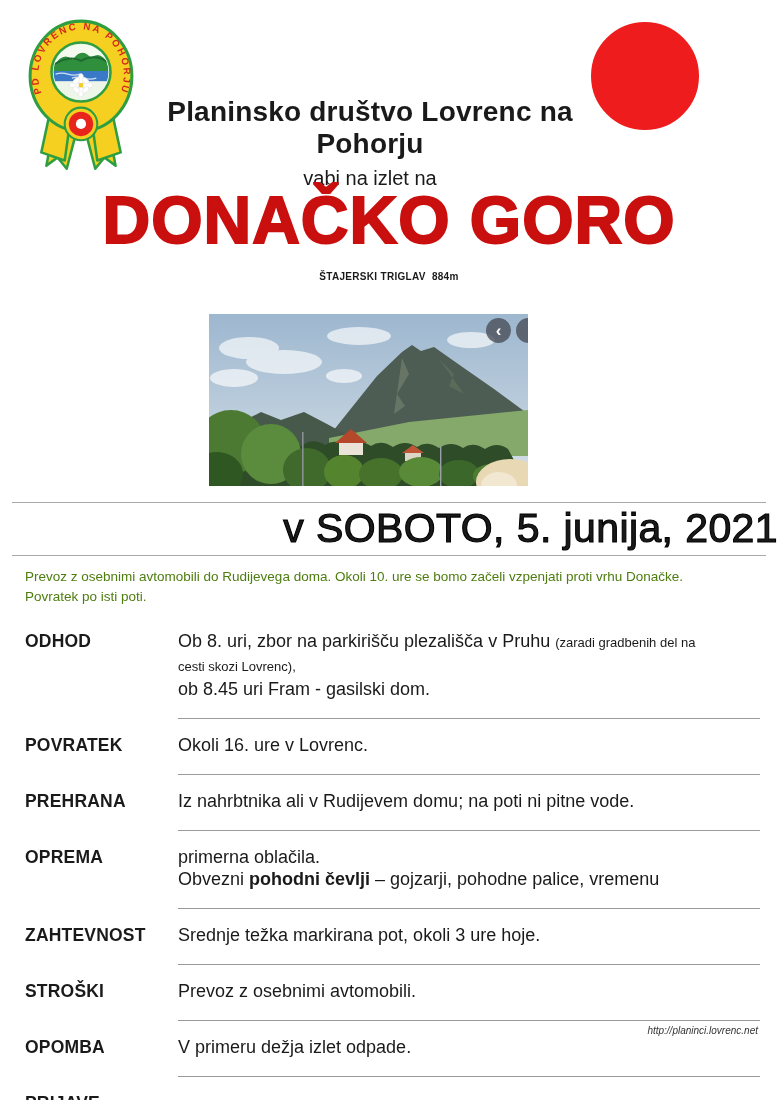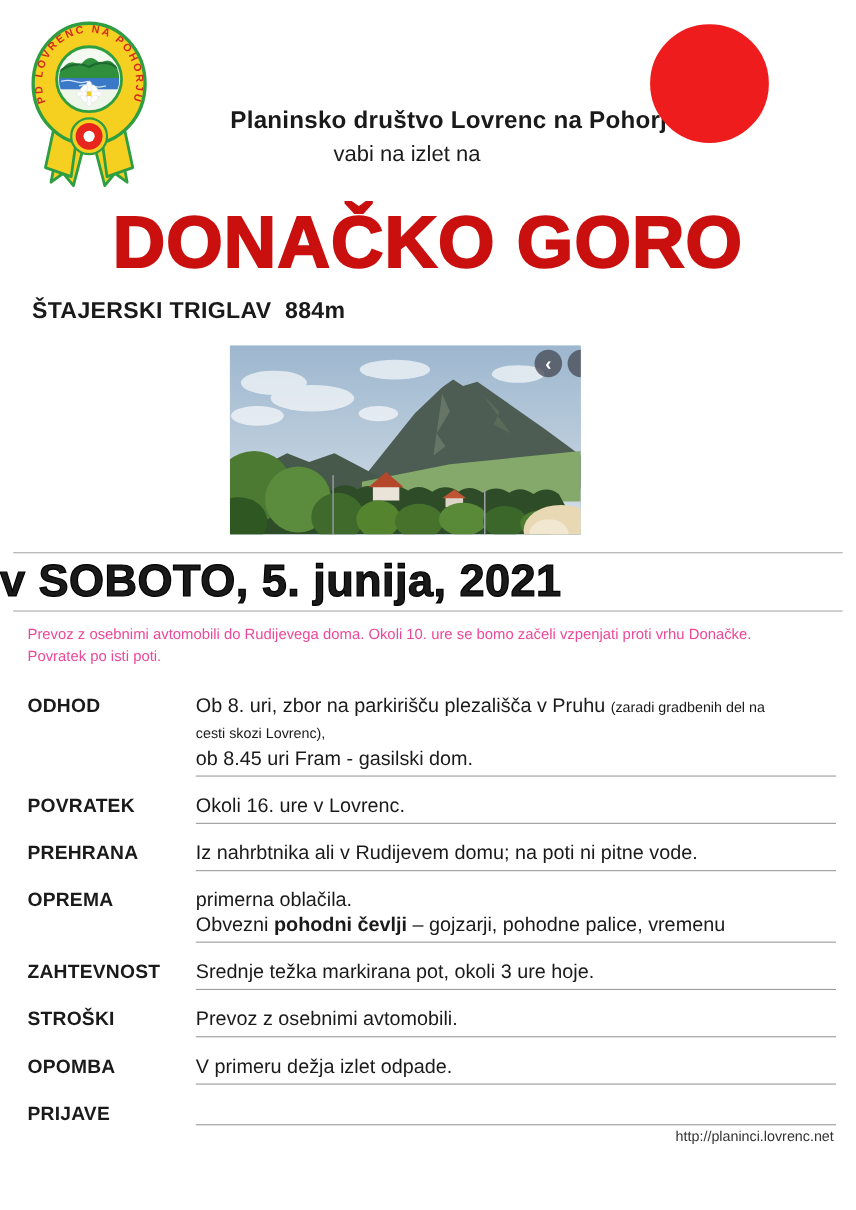--- a/index.html
+++ b/index.html
@@ -7,60 +7,60 @@
     --logo_green:#2f9e41; --logo_text_red:#d4281c; --rule_grey:#a9a9a9; --line_grey:#9b9b9b;
   }
   *{margin:0;padding:0;box-sizing:border-box;}
   html,body{background:#fff;}
   body{font-family:"Liberation Sans", sans-serif; color:#1a1a1a;}
   .page{position:relative;width:778px;height:1100px;background:#fff;overflow:hidden;margin:0 auto;}
 
   
   .logo-wrap{position:absolute;left:24px;top:14px;width:114px;height:170px;}
   .head-text{position:absolute;left:120px;top:96px;width:500px;text-align:center;}
-  .club-name{font-size:22px;font-weight:bold;letter-spacing:0.2px;text-align:right;}
+  .club-name{font-size:28px;font-weight:bold;letter-spacing:0.2px;}
   .invite{font-size:20px;margin-top:7px;}
   .donut{position:absolute;left:591px;top:22px;width:56px;height:56px;
          border:54px solid var(--donut_red);border-radius:50%;}
 
   
   .title{position:absolute;left:0;top:186px;width:778px;text-align:center;
          font-size:66px;font-weight:bold;color:var(--title_red);
          -webkit-text-stroke:2px var(--title_red);letter-spacing:1px;line-height:1.05;}
-  .subtitle{position:absolute;left:0;top:271px;width:778px;text-align:left;
-            font-size:21px;font-weight:bold;white-space:pre;letter-spacing:0.3px;padding-left:29px;}
+  .subtitle{position:absolute;left:0;top:271px;width:778px;text-align:center;
+            font-size:10px;font-weight:bold;white-space:pre;letter-spacing:0.3px;}
 
   
   .photo{position:absolute;left:209px;top:314px;width:319px;height:172px;overflow:hidden;background:#a9c0d4;}
   .photo svg{display:block;width:100%;height:100%;}
   .nav-btn{position:absolute;top:4px;width:25px;height:25px;border-radius:50%;
            background:rgba(72,76,86,0.78);color:#fff;display:flex;align-items:center;justify-content:center;
            font-size:17px;font-weight:bold;line-height:1;}
   .nav-prev{right:17px;}
   .nav-next{right:-13px;}
 
   
   .rule{position:absolute;left:12px;right:12px;height:0;border-top:1px solid var(--rule_grey);}
   .rule1{top:502px;} .rule2{top:555px;}
-  .date{position:absolute;left:0;top:505px;width:778px;text-align:left;
-        font-size:41px;font-weight:bold;-webkit-text-stroke:1.1px #000;letter-spacing:0.4px;}
-
-  
-  .intro{position:absolute;left:25px;top:567px;width:730px;font-size:13.5px;line-height:1.45;color:#ec4899;}
+  .date{position:absolute;left:0;top:505px;width:778px;text-align:right;
+        font-size:41px;font-weight:normal;-webkit-text-stroke:1.1px #000;letter-spacing:0.4px;}
+
+  
+  .intro{position:absolute;left:25px;top:567px;width:730px;font-size:13.5px;line-height:1.45;color:#4d7c0f;}
 
   
   .details{position:absolute;left:25px;top:630px;width:735px;}
   .drow{display:flex;margin-bottom:15px;}
   .dlabel{width:153px;flex:0 0 153px;font-size:17.5px;font-weight:bold;letter-spacing:0.2px;padding-top:1px;}
-  .dcontent{flex:1;border-bottom:1px solid var(--line_grey);padding-bottom:5px;font-size:18px;}
+  .dcontent{flex:1;border-bottom:1px solid var(--line_grey);padding-bottom:18px;font-size:18px;}
   .dline{line-height:22px;}
   .seg-b{font-weight:bold;}
   .seg-sm{font-size:13px;}
 
-  .footer{position:absolute;right:20px;top:1025px;font-size:13px;color:#333;}
+  .footer{position:absolute;right:20px;top:1025px;font-size:10px;font-style:italic;color:#333;}
 </style>
 </head>
 <body>
 
 <div class="page">
 
   <div class="logo-wrap">
     <svg viewBox="0 0 112 165">
       <defs>
         <clipPath id="lg-clip">

